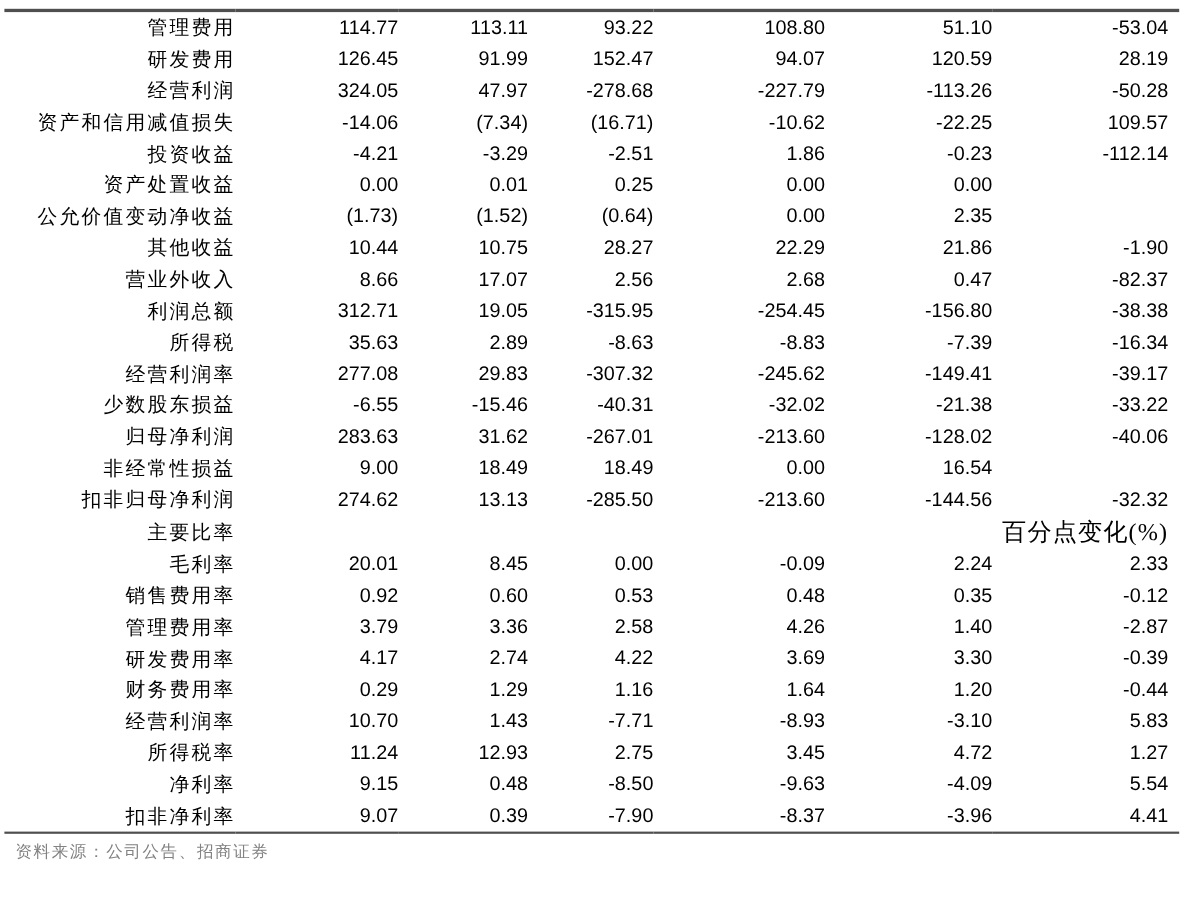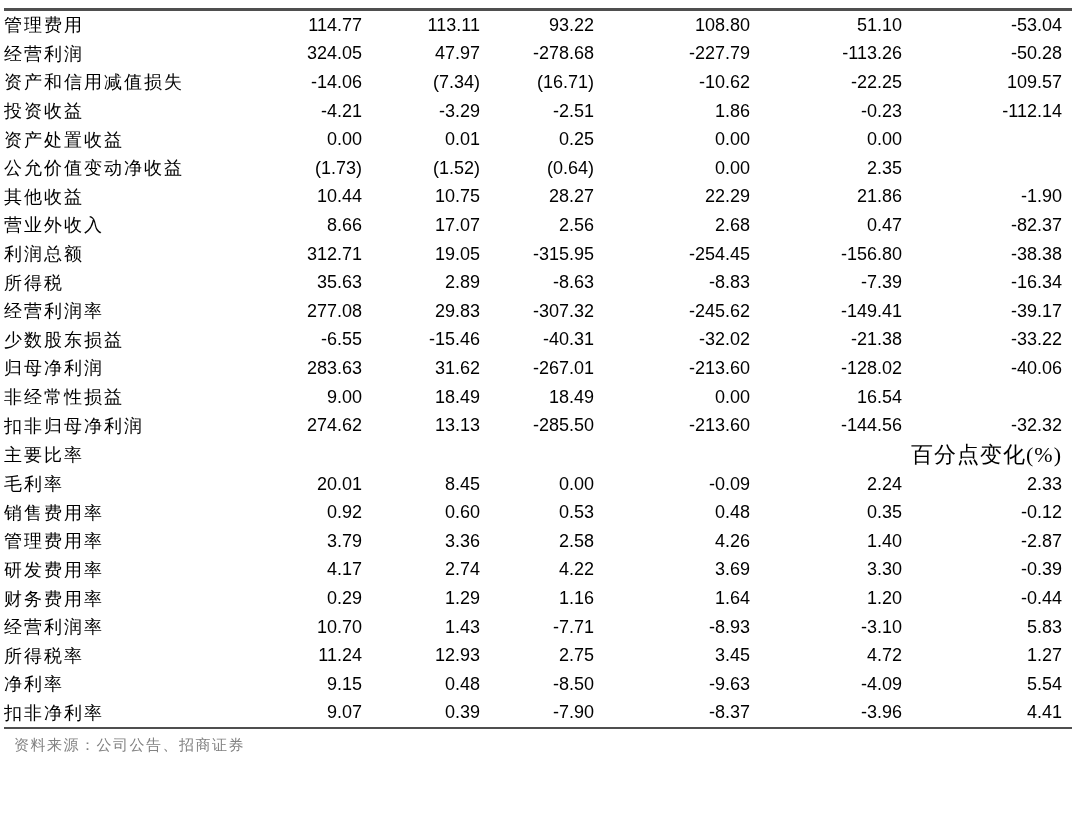--- a/index.html
+++ b/index.html
@@ -30,21 +30,21 @@
   table.fin-table td {
     padding: 0;
     height: 28.6px;
     font-size: 18px;
     color: #000000;
     white-space: nowrap;
     overflow: visible;
     vertical-align: middle;
   }
   th.row-label {
-    text-align: left;
+    text-align: right;
     padding-left: 10px;
     font-weight: normal;
     font-family: "DejaVu Serif", "Liberation Serif", serif;
     font-size: 17.5px;
     letter-spacing: 2px;
   }
   td.num {
     text-align: right;
     font-family: "Liberation Sans", sans-serif;
     font-size: 18px;
@@ -83,20 +83,29 @@
         <tr>
           <th class="row-label">管理费用</th>
           <td class="num">114.77</td>
           <td class="num">113.11</td>
           <td class="num">93.22</td>
           <td class="num">108.80</td>
           <td class="num">51.10</td>
           <td class="num last">-53.04</td>
         </tr>
         <tr>
+          <th class="row-label">研发费用</th>
+          <td class="num">126.45</td>
+          <td class="num">91.99</td>
+          <td class="num">152.47</td>
+          <td class="num">94.07</td>
+          <td class="num">120.59</td>
+          <td class="num last">28.19</td>
+        </tr>
+        <tr>
           <th class="row-label">经营利润</th>
           <td class="num">324.05</td>
           <td class="num">47.97</td>
           <td class="num">-278.68</td>
           <td class="num">-227.79</td>
           <td class="num">-113.26</td>
           <td class="num last">-50.28</td>
         </tr>
         <tr>
           <th class="row-label">资产和信用减值损失</th>

